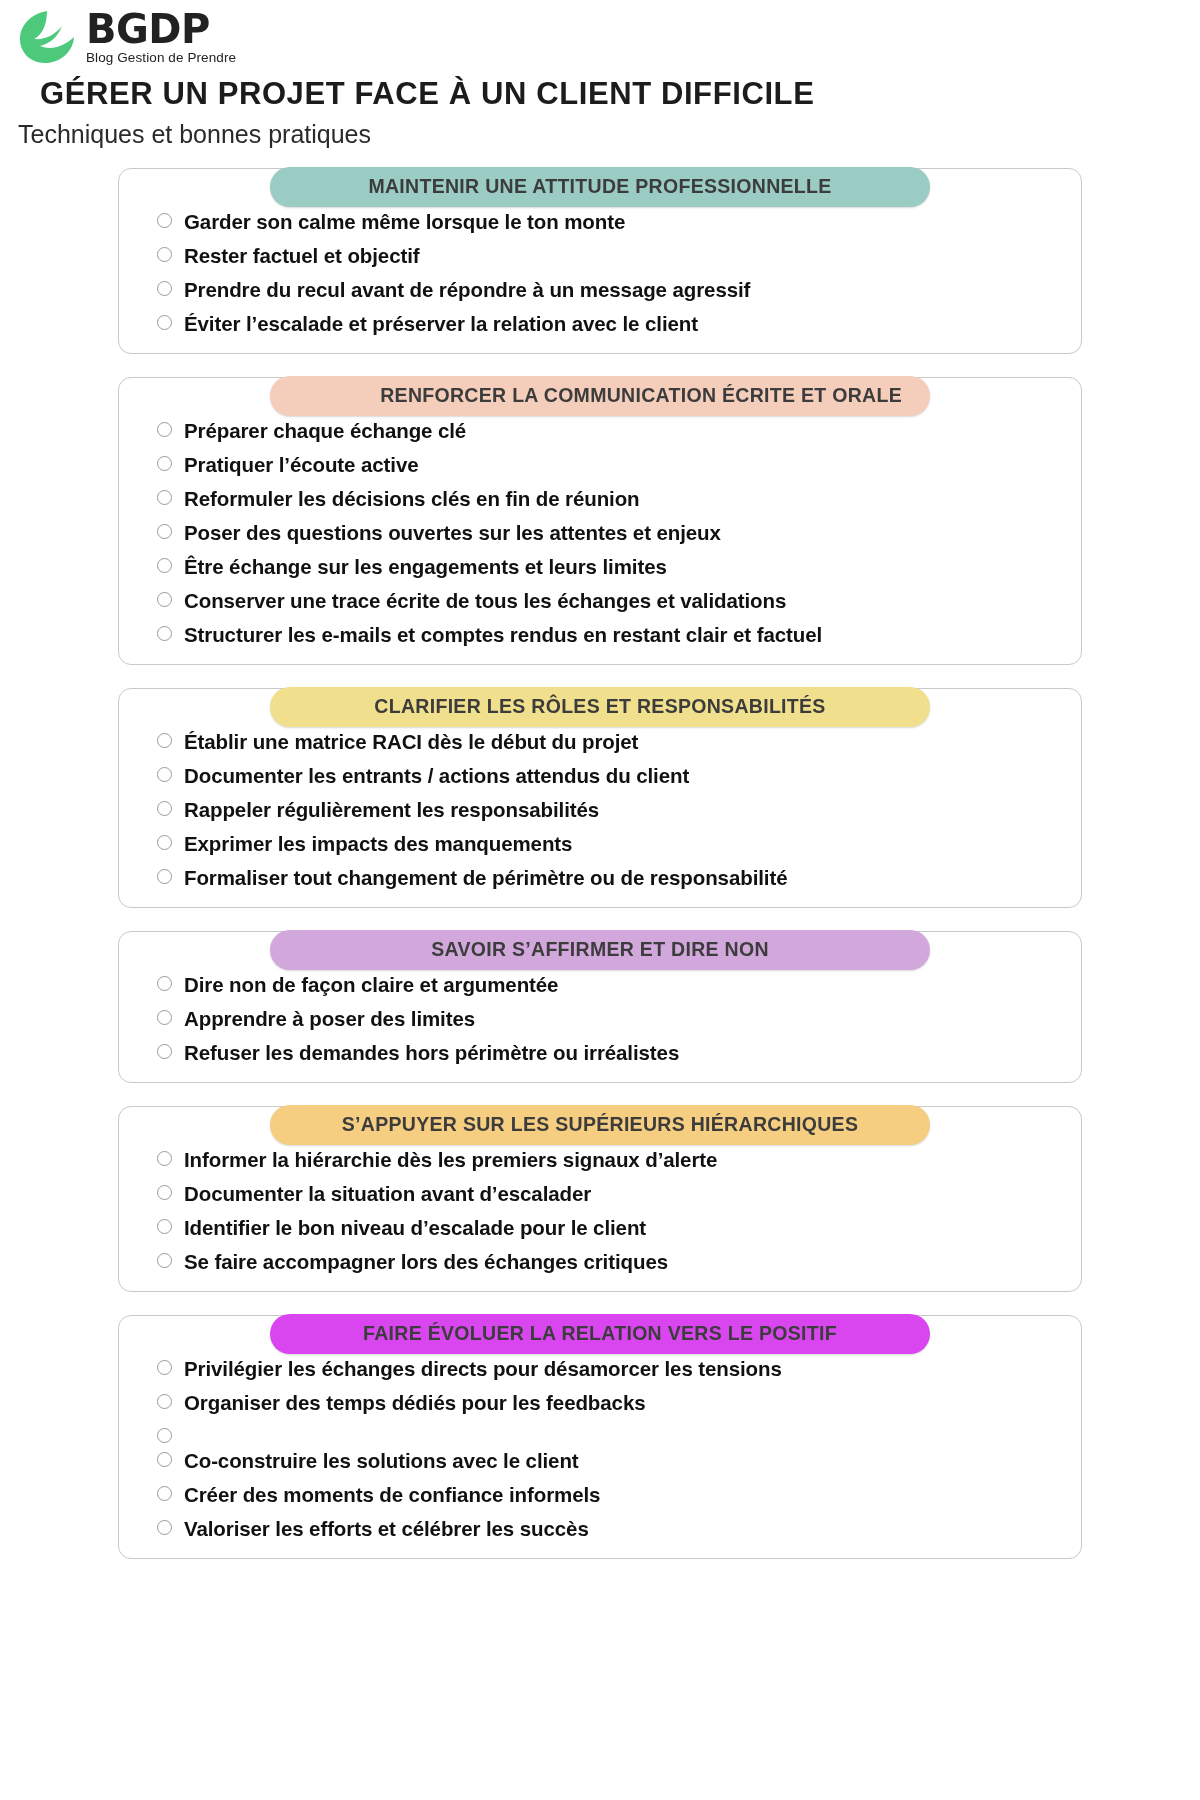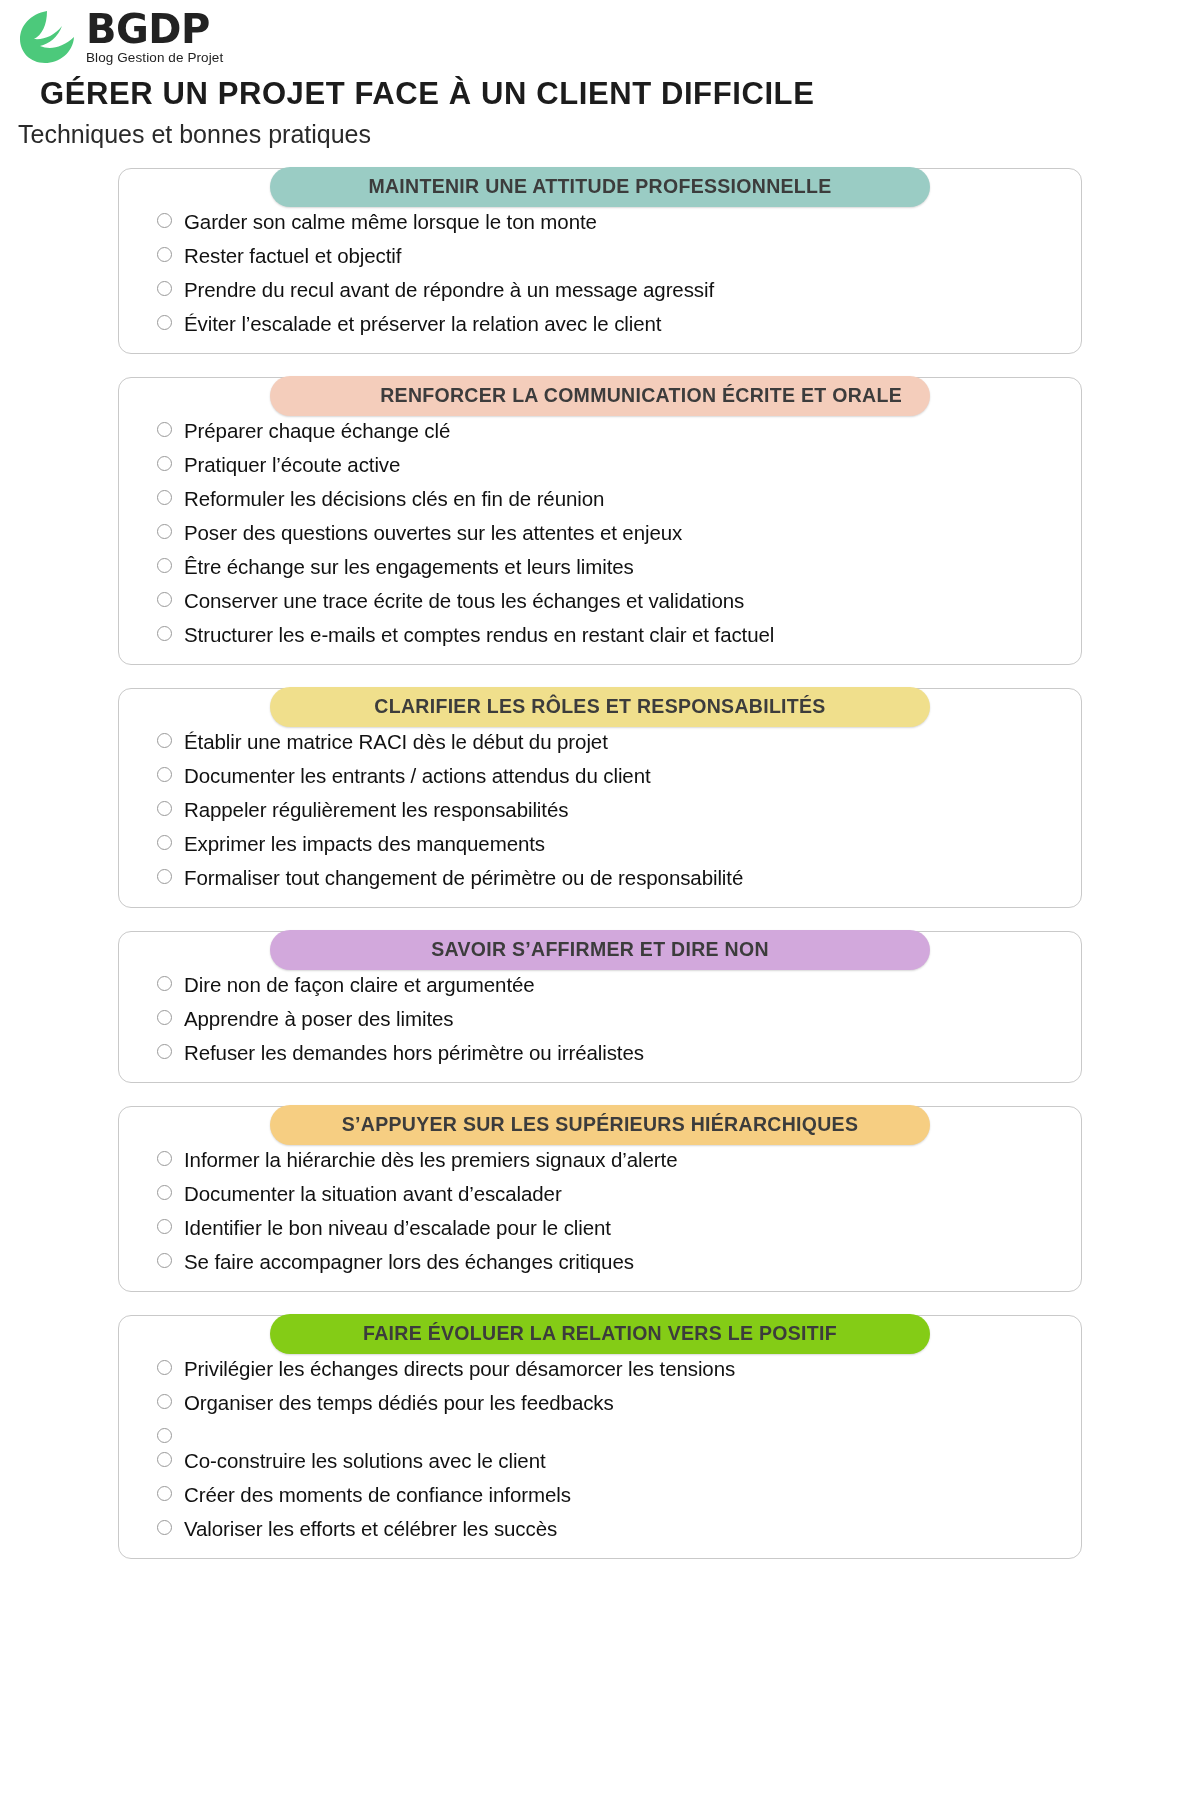--- a/index.html
+++ b/index.html
@@ -102,20 +102,21 @@
     position: relative;
     margin-bottom: 23px;
   }
 
   .section-body {
     border: 1px solid #c9c9c9;
     border-radius: 13px;
     background: #ffffff;
     padding: 36px 14px 12px 14px;
     min-height: 40px;
+    font-weight: bold;
   }
 
   .section-pill {
     position: absolute;
     top: -1px;
     left: 50%;
     transform: translateX(-50%);
     min-width: 660px;
     box-sizing: border-box;
     padding: 8px 28px 9px 28px;
@@ -171,21 +172,21 @@
   <div class="header">
 
     <div class="logo-block">
       <span class="logo-mark">
         <svg viewBox="0 0 58 58" width="58" height="58" aria-hidden="true">
           <path d="M29 3 C12 6 2 18 2 31 C2 44 12 55 27 55 C41 55 55 45 56 29 C44 40 32 42 22 38 C31 36 40 29 44 18 C36 28 26 32 16 31 C24 27 29 17 29 3 Z" fill="#4CC97B"></path>
         </svg>
       </span>
       <span class="logo-text">
         <span class="logo-title">BGDP</span>
-        <span class="logo-sub">Blog Gestion de Projet</span>
+        <span class="logo-sub">Blog Gestion de Prendre</span>
       </span>
     </div>
 
     <div class="title-area">
       <h1 class="main-title">GÉRER UN PROJET FACE À UN CLIENT DIFFICILE</h1>
       <p class="subtitle">Techniques et bonnes pratiques</p>
     </div>
 
   </div>
 
@@ -338,17 +339,17 @@
             <li class="item">
               <span class="checkbox"></span>
               <span class="item-text">Créer des moments de confiance informels</span>
             </li>
             <li class="item">
               <span class="checkbox"></span>
               <span class="item-text">Valoriser les efforts et célébrer les succès</span>
             </li>
           </ul>
         </div>
-        <div class="section-pill" style="background: #84cc16;">FAIRE ÉVOLUER LA RELATION VERS LE POSITIF</div>
+        <div class="section-pill" style="background: #d946ef;">FAIRE ÉVOLUER LA RELATION VERS LE POSITIF</div>
       </div>
     </div>
 
 </div>
 
 </body></html>

